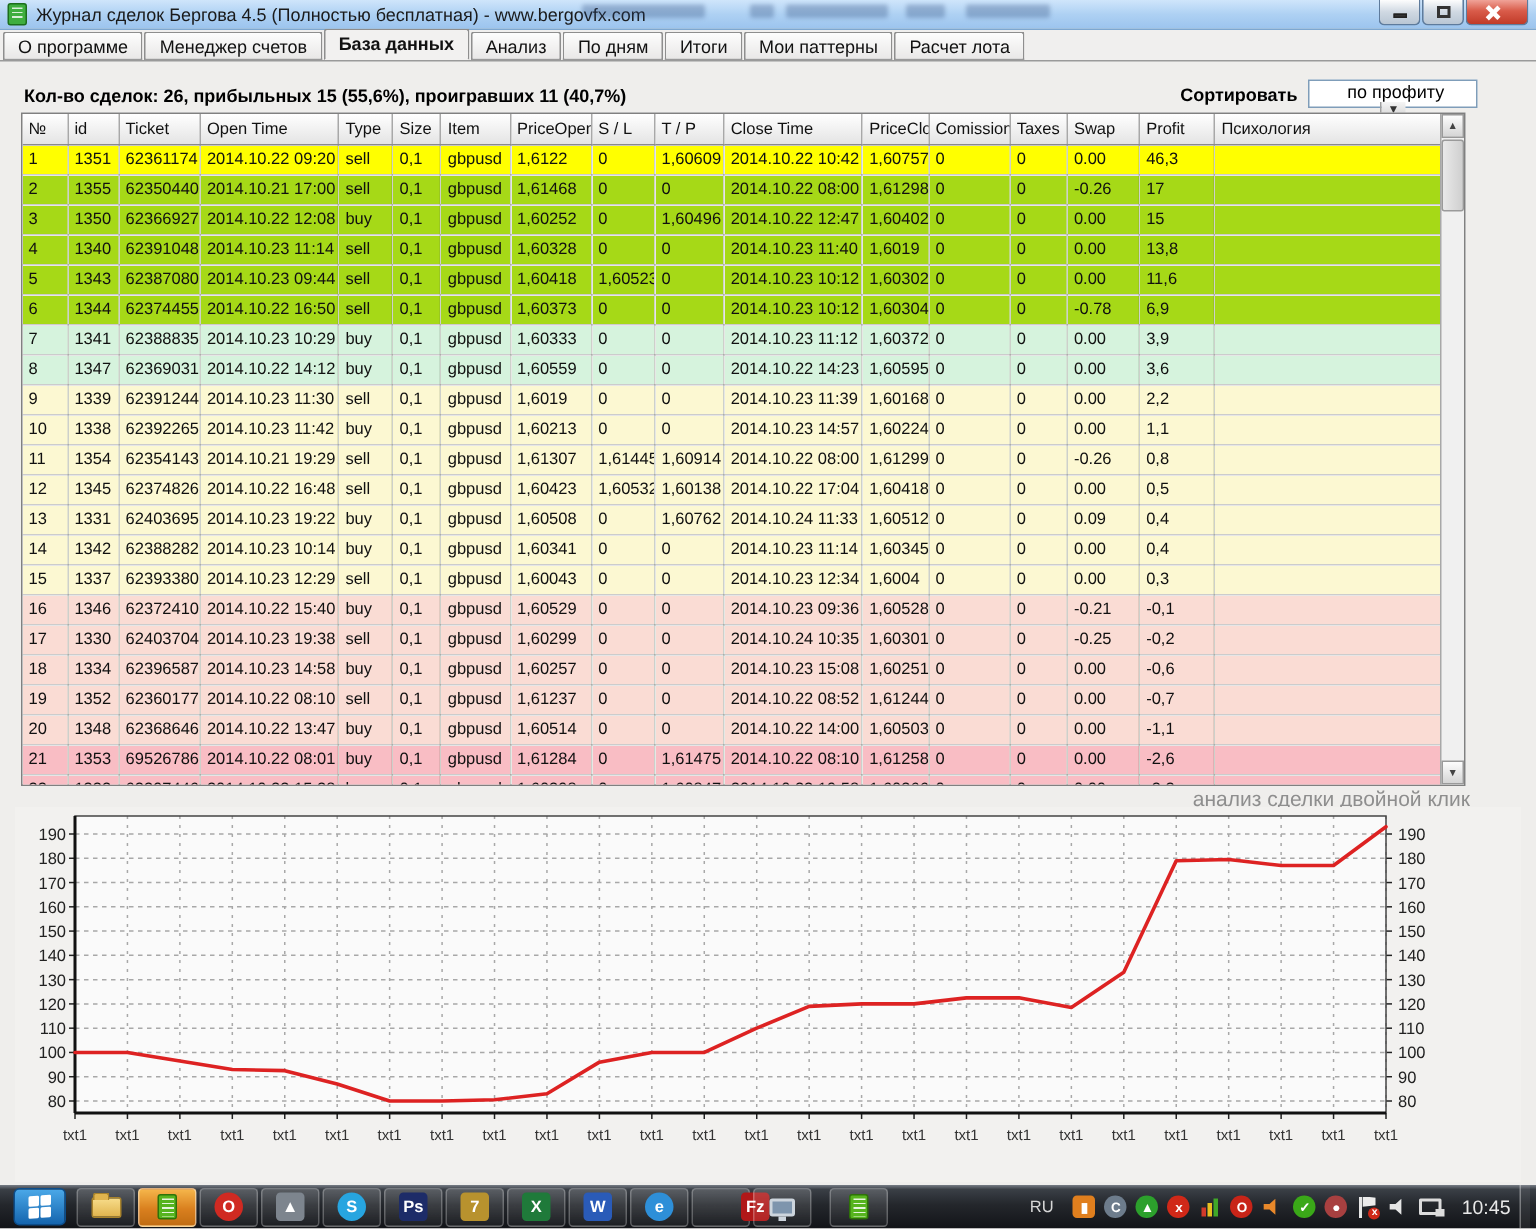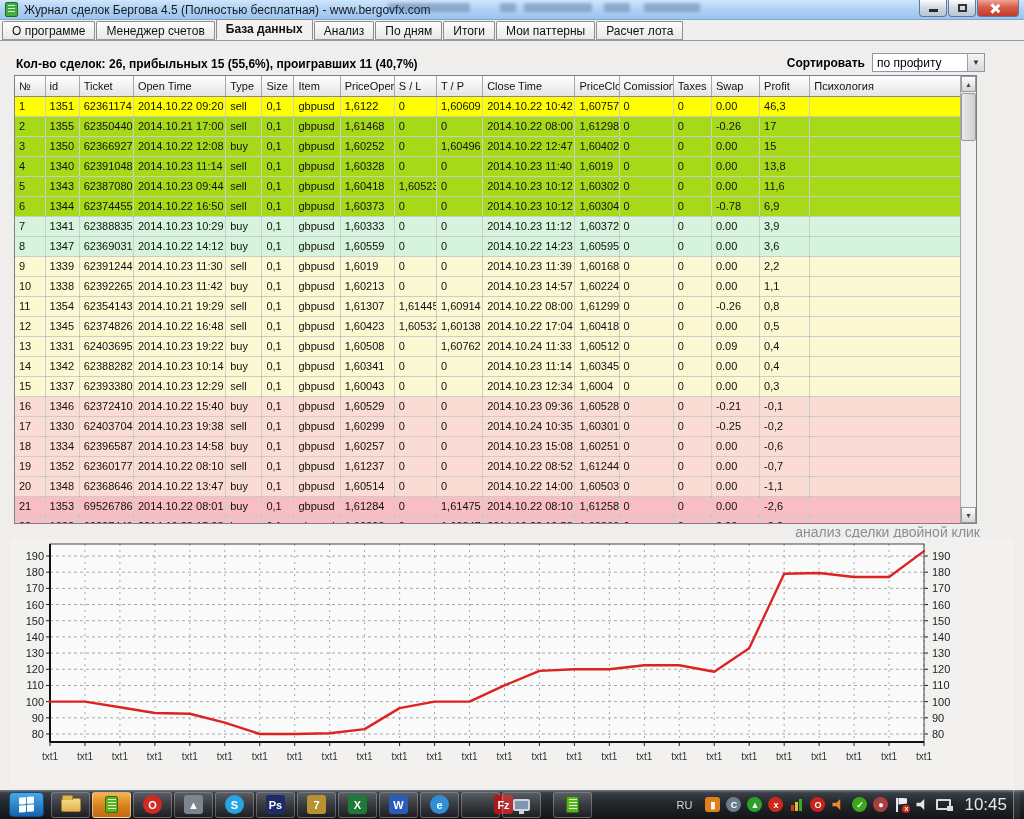--- a/index.html
+++ b/index.html
@@ -36,21 +36,21 @@
   .tab { font-size:12px; color:#111; padding:2px 9px 3px 9px; height:19px;
     border:1px solid #8e8e8e; border-bottom:1px solid #9a9a9a; border-radius:2px 2px 0 0;
     background:linear-gradient(180deg,#fdfdfd,#e9e8e7); margin-right:1px; cursor:pointer; white-space:nowrap; }
   .tab.active { background:#f2f1f0; border-bottom:1px solid #f2f1f0; height:21px;font-weight:bold; }
 
   
   .summary { position:absolute; left:16px; top:57px; font-size:12px; font-weight:bold; color:#000; }
   .sortbox { position:absolute; right:39px; top:53px; display:flex; align-items:center; gap:7px; }
   .sort-label { font-size:12px; font-weight:bold; color:#000; }
   .combo { width:113px; height:19px; border:1px solid #7f9db9; background:#fff;
-    display:flex; align-items:center; position:relative; cursor:pointer; }
+    display:flex; align-items:center; position:relative; cursor:pointer;flex-direction:column; }
   .combo-value { font-size:12px; color:#000; padding-left:4px; flex:1; }
   .combo-arrow { width:17px; height:17px; background:linear-gradient(180deg,#f5f5f5,#d8d8d8);
     border-left:1px solid #a0a0a0; display:flex; align-items:center; justify-content:center;
     font-size:8px; color:#333; }
 
   
   .table-wrap { position:absolute; left:14px; top:75px; width:963px; height:449px;
     background:#fff; border:1px solid #808080; overflow:hidden; }
   table { border-collapse:collapse; table-layout:fixed; width:946px; }
   th { background:linear-gradient(180deg,#ffffff,#e4e4e4); font-weight:normal; font-size:11px;
@@ -121,21 +121,21 @@
   .k-flag:before { content:""; position:absolute; left:1px; top:0; width:2px; height:14px; background:#e6e6e6; }
   .k-flag:after { content:""; position:absolute; left:3px; top:0; width:9px; height:7px;
     background:#ececec; clip-path:polygon(0 0,100% 15%,100% 85%,0 100%); }
   .k-flag .fx { position:absolute; right:-2px; bottom:-1px; width:8px; height:8px; border-radius:50%;
     background:#d02818; color:#fff; font-size:7px; line-height:8px; text-align:center; font-weight:bold; }
   .k-speaker { width:13px; height:12px; background:#e4e4e4;
     clip-path:polygon(0 35%,30% 35%,60% 5%,60% 95%,30% 65%,0 65%); }
   .k-speaker.orange { background:#e8882a; }
   .k-net { width:15px; height:11px; border:2px solid #dcdcdc; border-radius:1px; position:relative; background:transparent; }
   .k-net:after { content:""; position:absolute; right:-4px; bottom:-3px; width:6px; height:5px; background:#dcdcdc; }
-  .clock { font-size:17px; color:#e8e8e8; margin:0 6px 0 10px; }
+  .clock { font-size:13px; color:#e8e8e8; margin:0 6px 0 10px; }
   .show-desktop { width:7px; height:29px; border-left:1px solid rgba(255,255,255,.35);
     background:rgba(255,255,255,.07); cursor:pointer; }
 </style>
 </head>
 <body>
 
 <div class="screen">
 
   <div class="titlebar">
     <div class="app-ico"></div>

